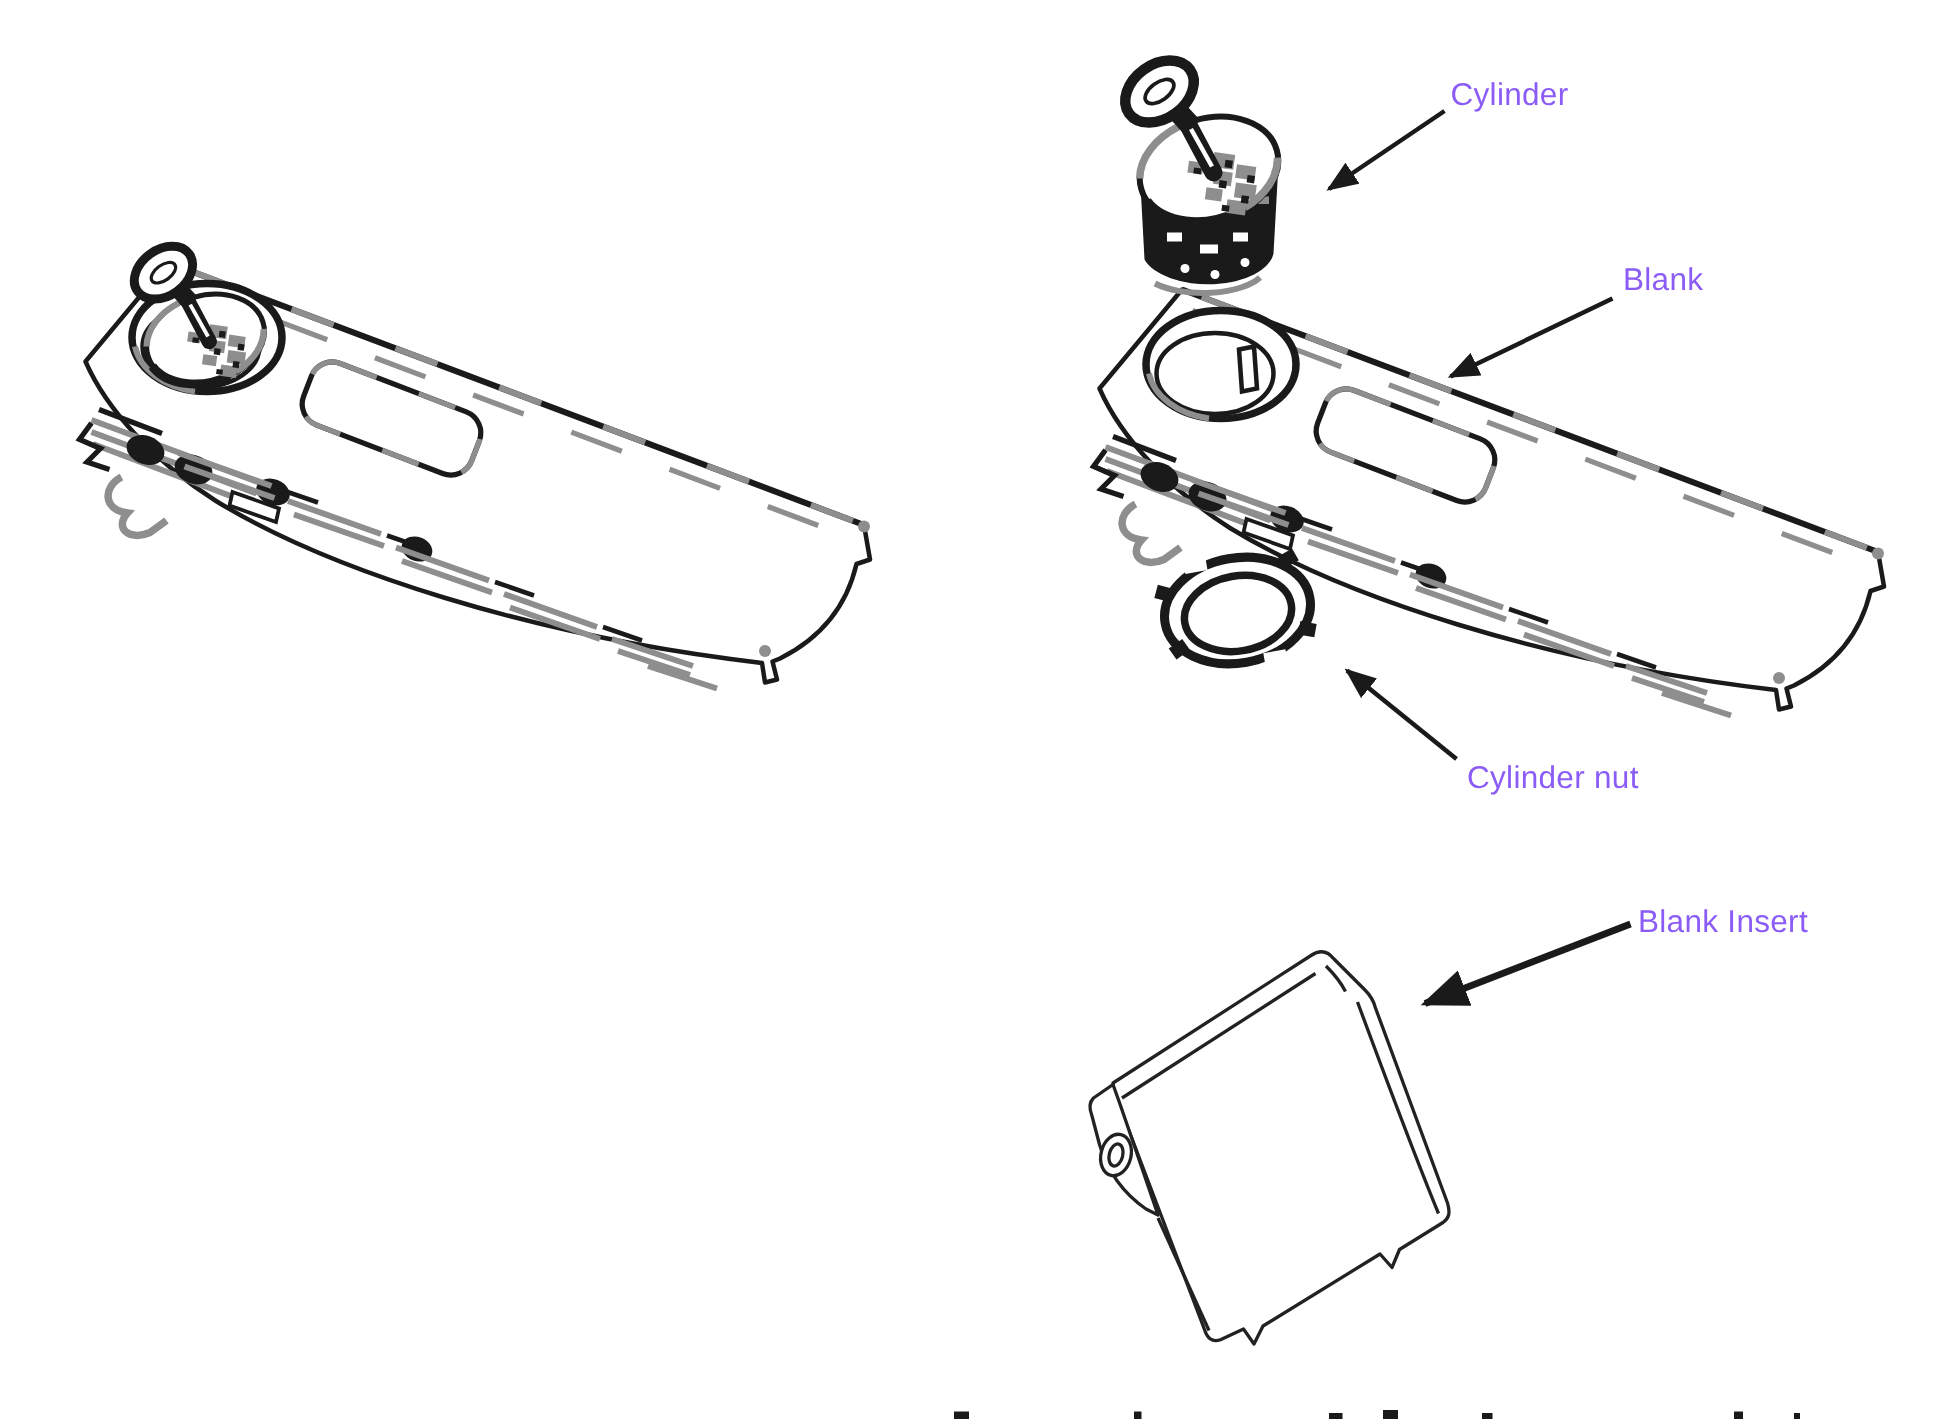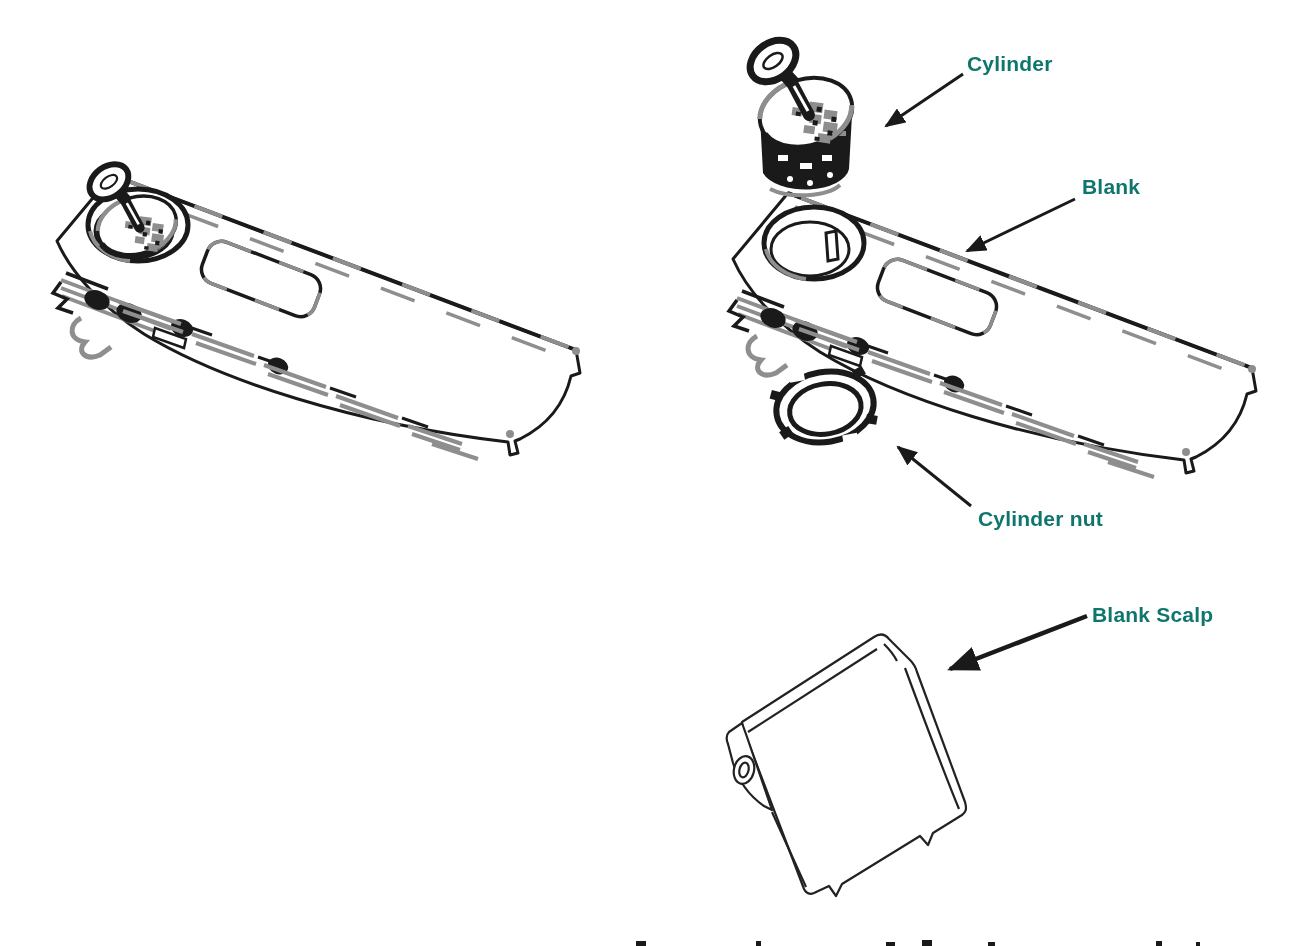--- a/index.html
+++ b/index.html
@@ -17,24 +17,23 @@
   }
   .artwork {
     position: absolute;
     left: 0;
     top: 0;
   }
   .callout-label {
     position: absolute;
     font-size: 21px;
     line-height: 24px;
-    color: #0f766e;
+    color: #8b5cf6;
     white-space: nowrap;
     letter-spacing: 0.2px;
-    font-weight: bold;
   }
   .lbl-cylinder     { left: 967px;  top: 52px;  }
   .lbl-insert       { left: 1082px; top: 175px; }
   .lbl-cylinder-nut { left: 978px;  top: 507px; }
   .lbl-blank-scalp  { left: 1092px; top: 603px; }
 </style>
 </head>
 <body>
 
 <div class="stage">
@@ -201,15 +200,15 @@
       <rect x="1196" y="942" width="4" height="4"></rect>
     </g>
   </svg>
 
   <div class="callout-label lbl-cylinder">Cylinder</div>
 
   <div class="callout-label lbl-insert">Blank</div>
 
   <div class="callout-label lbl-cylinder-nut">Cylinder nut</div>
 
-  <div class="callout-label lbl-blank-scalp">Blank Scalp</div>
+  <div class="callout-label lbl-blank-scalp">Blank Insert</div>
 
 </div>
 
 </body></html>

